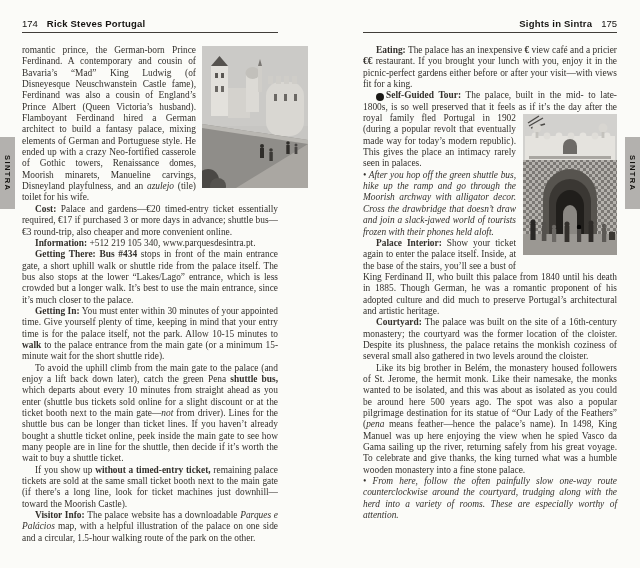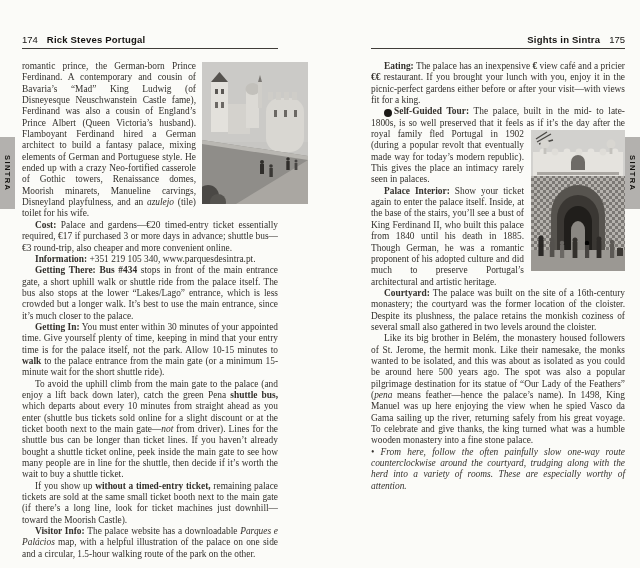--- a/index.html
+++ b/index.html
@@ -1,20 +1,20 @@
 <!DOCTYPE html>
 <html lang="en"><head>
 <meta charset="utf-8">
 <style>
   html,body{margin:0;padding:0;}
   body{width:640px;height:568px;background:#fbfbf8;position:relative;overflow:hidden;
        font-family:"Liberation Serif",serif;color:#33302c;}
-  .page{position:absolute;top:16px;}
+  .page{position:absolute;top:0;}
   #page-left{left:22px;width:256px;}
-  #page-right{left:363px;width:254px;margin-left:8px;}
+  #page-right{left:363px;width:254px;}
   .hdr{margin-top:18px;height:10px;display:flex;align-items:baseline;gap:9px;
        font-family:"Liberation Sans",sans-serif;font-size:9.5px;color:#161412;white-space:nowrap;}
   .hdr .ttl{font-weight:700;letter-spacing:.2px;}
   .hdr .num{font-weight:400;}
   #page-right .hdr{justify-content:flex-end;}
   .rule{border-top:1.2px solid #403d39;margin-top:4px;}
   .bodytext{margin-top:12px;font-size:9.4px;line-height:11.35px;text-align:justify;
             hyphens:auto;-webkit-hyphens:auto;}
   .bodytext p{margin:0;}
   .ind{text-indent:13px;}
@@ -89,21 +89,21 @@
           <rect x="84.3" y="99" width="3.4" height="9" fill="#2f2d2a"></rect>
           <circle cx="94" cy="99" r="1.5" fill="#474543"></circle>
           <rect x="92.6" y="101" width="2.8" height="7" fill="#474543"></rect>
 
           <circle cx="6" cy="134" r="11" fill="#4a4845"></circle>
           <circle cx="16" cy="140" r="8" fill="#55534f"></circle>
         </svg>
       </span><span><span>romantic prince, the German-born Prince Ferdinand. A contemporary and cousin of Bavaria’s “Mad” King Ludwig (of Disneyesque Neuschwanstein Castle fame), Ferdinand was also a cousin of England’s Prince Albert (Queen Victoria’s husband). Flamboyant Ferdinand hired a German architect to build a fantasy palace, mixing elements of German and Portuguese style. He ended up with a crazy Neo-fortified casserole of Gothic towers, Renaissance domes, Moorish minarets, Manueline carvings, Disneyland playfulness, and an </span><span class="i">azulejo</span><span> (tile) toilet for his wife.</span></span>
     </p>
     <p class="ind"><span class="b">Cost:</span><span> Palace and gardens—€20 timed-entry ticket essentially required, €17 if purchased 3 or more days in advance; shuttle bus—€3 round-trip, also cheaper and more convenient online.</span></p>
-    <p class="ind"><span class="b">Information:</span><span> +351 219 105 340, www.parquesdesintra.pt.</span></p>
+    <p class="ind"><span class="b">Information:</span><span> +512 219 105 340, www.parquesdesintra.pt.</span></p>
     <p class="ind"><span class="b">Getting There: Bus #434</span><span> stops in front of the main entrance gate, a short uphill walk or shuttle ride from the palace itself. The bus also stops at the lower “Lakes/Lago” entrance, which is less crowded but a longer walk. It’s best to use the main entrance, since it’s much closer to the palace.</span></p>
     <p class="ind"><span class="b">Getting In:</span><span> You must enter within 30 minutes of your appointed time. Give yourself plenty of time, keeping in mind that your entry time is for the palace itself, not the park. Allow 10-15 minutes to </span><span class="b">walk</span><span> to the palace entrance from the main gate (or a minimum 15-minute wait for the short shuttle ride).</span></p>
     <p class="ind"><span>To avoid the uphill climb from the main gate to the palace (and enjoy a lift back down later), catch the green Pena </span><span class="b">shuttle bus,</span><span> which departs about every 10 minutes from straight ahead as you enter (shuttle bus tickets sold online for a slight discount or at the ticket booth next to the main gate—</span><span class="i">not</span><span> from driver). Lines for the shuttle bus can be longer than ticket lines. If you haven’t already bought a shuttle ticket online, peek inside the main gate to see how many people are in line for the shuttle, then decide if it’s worth the wait to buy a shuttle ticket.</span></p>
     <p class="ind"><span>If you show up </span><span class="b">without a timed-entry ticket,</span><span> remaining palace tickets are sold at the same small ticket booth next to the main gate (if there’s a long line, look for ticket machines just downhill—toward the Moorish Castle).</span></p>
     <p class="ind"><span class="b">Visitor Info:</span><span> The palace website has a downloadable </span><span class="i">Parques e Palácios</span><span> map, with a helpful illustration of the palace on one side and a circular, 1.5-hour walking route of the park on the other.</span></p>
   </div>
 </div>
 
 <div class="page" id="page-right">
   <div class="hdr">
@@ -163,18 +163,19 @@
           <circle cx="56" cy="113" r="2.2" fill="#47444" opacity="0.9"></circle>
             <rect x="54" y="115" width="4.2" height="13" fill="#474441"></rect>
           <circle cx="68" cy="109" r="2.5" fill="#2e2b28"></circle>
             <rect x="65.6" y="111" width="4.8" height="17" fill="#2e2b28"></rect>
           <circle cx="81" cy="112" r="2.2" fill="#5c5955"></circle>
             <rect x="79" y="114" width="4.2" height="14" fill="#5c5955"></rect>
           <rect x="86" y="118" width="6" height="8" fill="#3a3733"></rect>
         </svg>
       </span><span><span>royal family fled Portugal in 1902 (during a popular revolt that eventually made way for today’s modern republic). This gives the place an intimacy rarely seen in palaces.</span></span>
     </p>
+    <p><span class="i">• After you hop off the green shuttle bus, hike up the ramp and go through the Moorish archway with alligator decor. Cross the drawbridge that doesn’t draw and join a slack-jawed world of tourists frozen with their phones held aloft.</span></p>
     <p class="ind"><span class="b">Palace Interior:</span><span> Show your ticket again to enter the palace itself. Inside, at the base of the stairs, you’ll see a bust of King Ferdinand II, who built this palace from 1840 until his death in 1885. Though German, he was a romantic proponent of his adopted culture and did much to preserve Portugal’s architectural and artistic heritage.</span></p>
     <p class="ind"><span class="b">Courtyard:</span><span> The palace was built on the site of a 16th-century monastery; the courtyard was the former location of the cloister. Despite its plushness, the palace retains the monkish coziness of several small also gathered in two levels around the cloister.</span></p>
     <p class="ind"><span>Like its big brother in Belém, the monastery housed followers of St. Jerome, the hermit monk. Like their namesake, the monks wanted to be isolated, and this was about as isolated as you could be around here 500 years ago. The spot was also a popular pilgrimage destination for its statue of “Our Lady of the Feathers” (</span><span class="i">pena</span><span> means feather—hence the palace’s name). In 1498, King Manuel was up here enjoying the view when he spied Vasco da Gama sailing up the river, returning safely from his great voyage. To celebrate and give thanks, the king turned what was a humble wooden monastery into a fine stone palace.</span></p>
     <p><span class="i">• From here, follow the often painfully slow one-way route counterclockwise around the courtyard, trudging along with the herd into a variety of rooms. These are especially worthy of attention.</span></p>
   </div>
 </div>
 
 </body></html>

